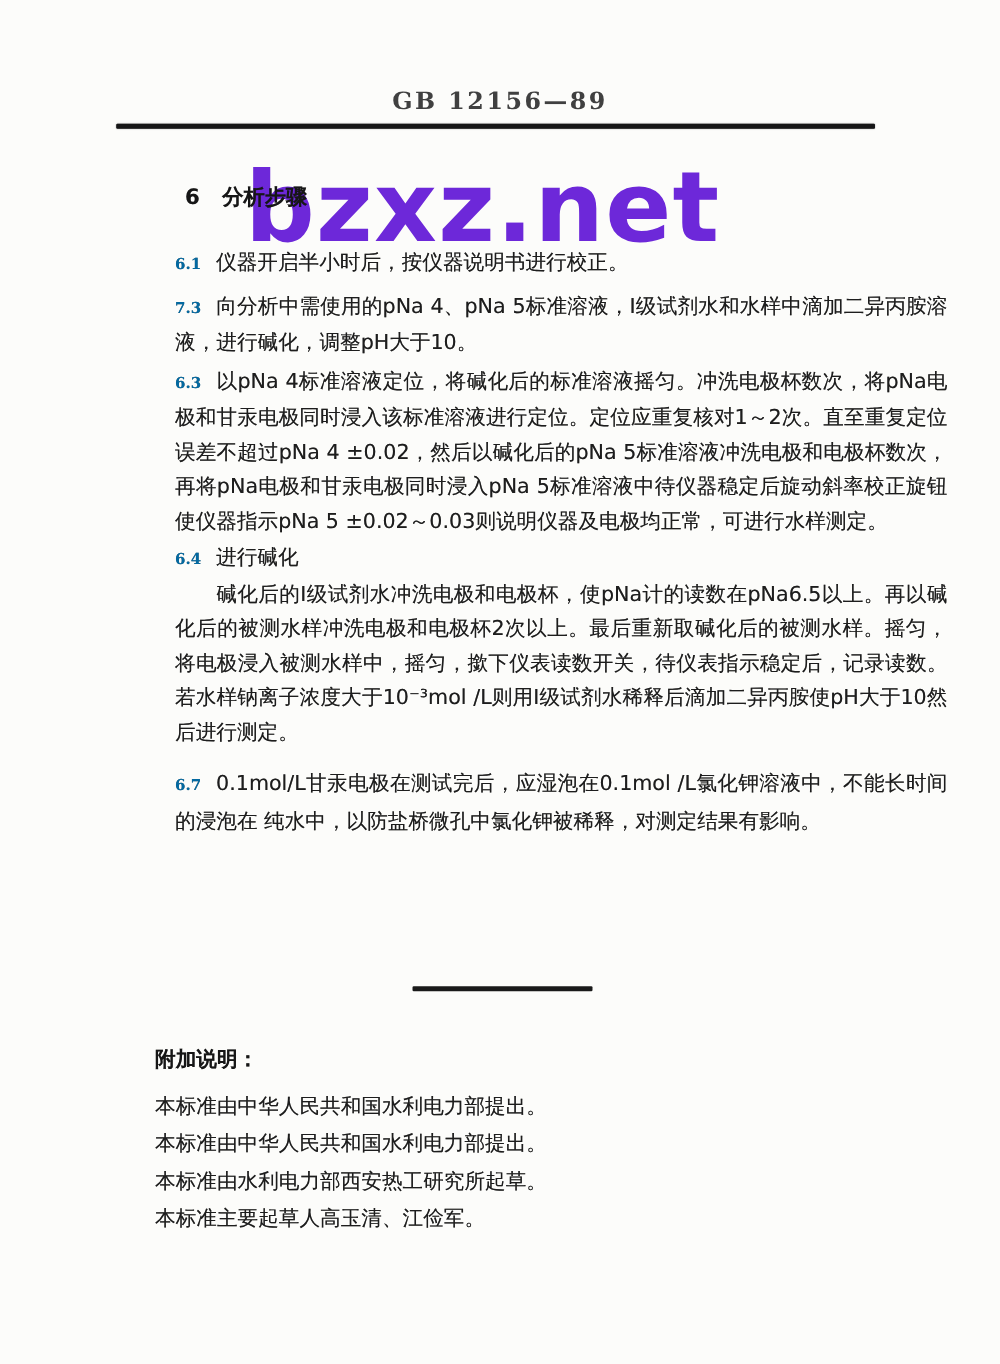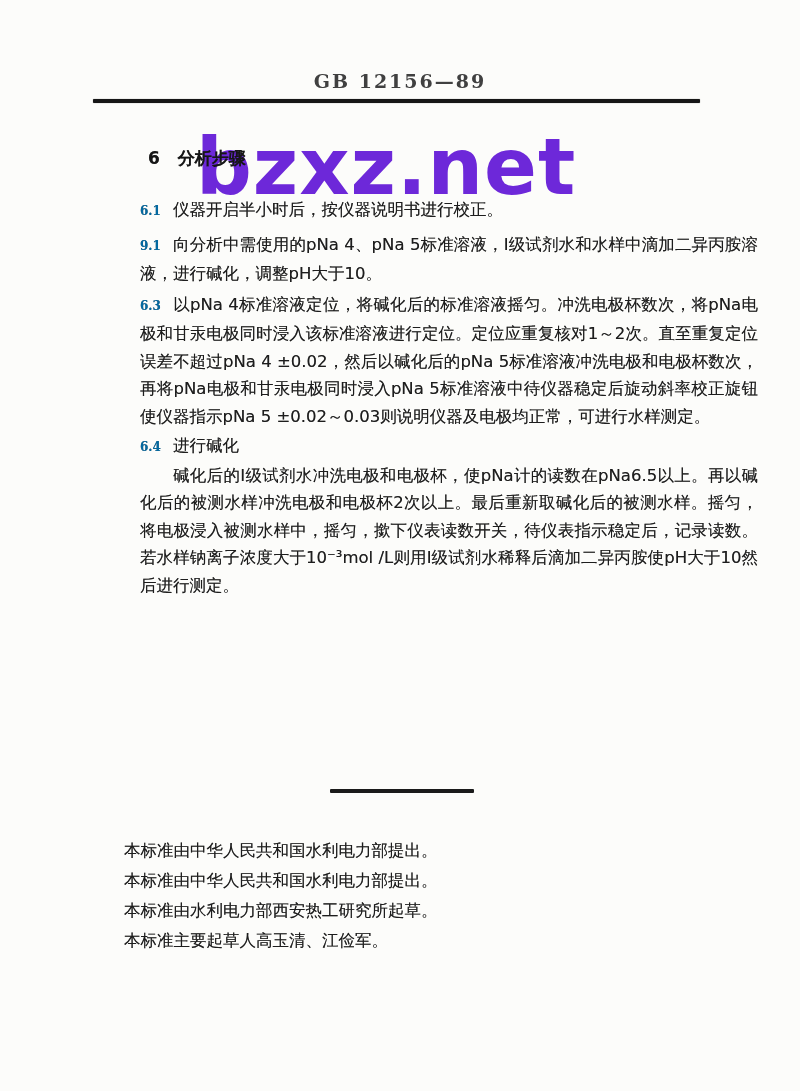--- a/index.html
+++ b/index.html
@@ -80,41 +80,45 @@
 
     <div class="sec-title">
       <span class="sec-num">6</span><span>分析步骤</span>
     </div>
 
     <p class="clause c1">
       <span class="cnum">6.1</span><span>仪器开启半小时后，按仪器说明书进行校正。</span>
     </p>
 
     <p class="clause c2">
-      <span class="cnum">9.1</span><span>向分析中需使用的pNa 4、pNa 5标准溶液，Ⅰ级试剂水和水样中滴加二异丙胺溶液，进行碱化，调整pH大于10。</span>
+      <span class="cnum">7.3</span><span>向分析中需使用的pNa 4、pNa 5标准溶液，Ⅰ级试剂水和水样中滴加二异丙胺溶液，进行碱化，调整pH大于10。</span>
     </p>
 
     <p class="clause c3">
       <span class="cnum">6.3</span><span>以pNa 4标准溶液定位，将碱化后的标准溶液摇匀。冲洗电极杯数次，将pNa电极和甘汞电极同时浸入该标准溶液进行定位。定位应重复核对1～2次。直至重复定位误差不超过pNa 4 ±0.02，然后以碱化后的pNa 5标准溶液冲洗电极和电极杯数次，再将pNa电极和甘汞电极同时浸入pNa 5标准溶液中待仪器稳定后旋动斜率校正旋钮使仪器指示pNa 5 ±0.02～0.03则说明仪器及电极均正常，可进行水样测定。</span>
     </p>
 
     <p class="clause c4head">
       <span class="cnum">6.4</span><span>进行碱化</span>
     </p>
     <p class="clause c4para">
       <span>碱化后的Ⅰ级试剂水冲洗电极和电极杯，使pNa计的读数在pNa6.5以上。再以碱化后的被测水样冲洗电极和电极杯2次以上。最后重新取碱化后的被测水样。摇匀，将电极浸入被测水样中，摇匀，撳下仪表读数开关，待仪表指示稳定后，记录读数。若水样钠离子浓度大于10⁻³mol /L则用Ⅰ级试剂水稀释后滴加二异丙胺使pH大于10然后进行测定。</span>
     </p>
 
 
 
+    <p class="clause c7">
+      <span class="cnum">6.7</span><span>0.1mol/L甘汞电极在测试完后，应湿泡在0.1mol /L氯化钾溶液中，不能长时间的浸泡在 纯水中，以防盐桥微孔中氯化钾被稀释，对测定结果有影响。</span>
+    </p>
 
   </div>
 
   <div class="mid-rule"></div>
 
   <div class="footer">
+    <div class="f-title">附加说明：</div>
     <p>本标准由中华人民共和国水利电力部提出。</p>
     <p>本标准由中华人民共和国水利电力部提出。</p>
     <p>本标准由水利电力部西安热工研究所起草。</p>
     <p>本标准主要起草人高玉清、江俭军。</p>
   </div>
 
 </div>
 
 </body></html>

